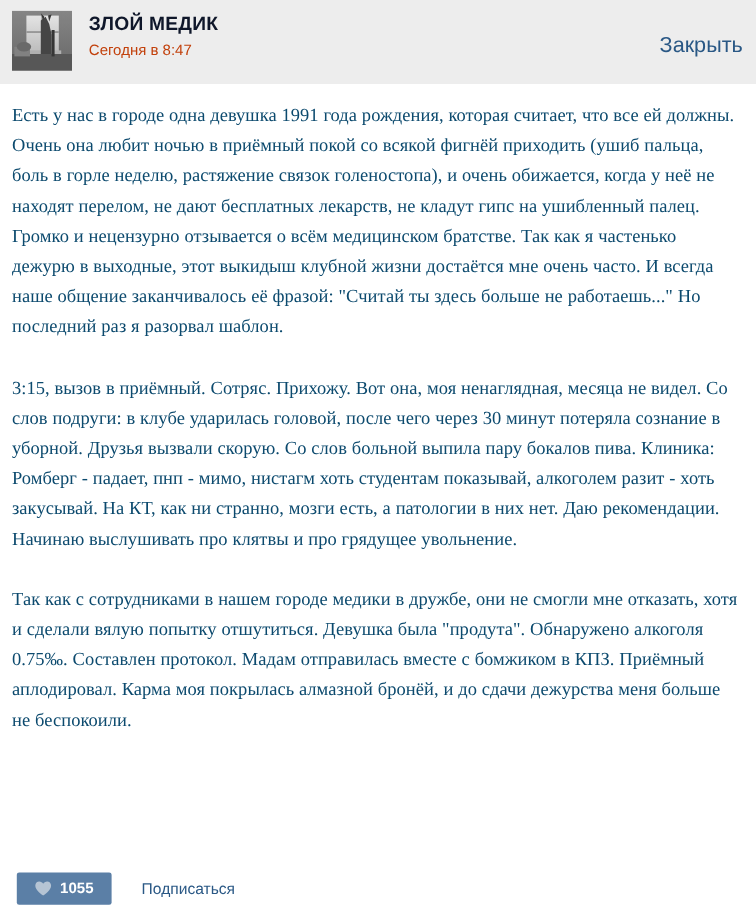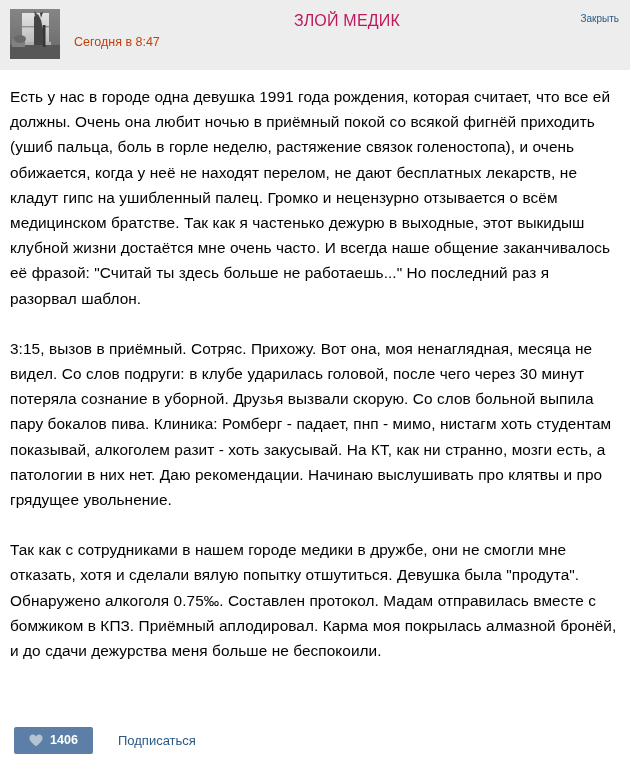--- a/index.html
+++ b/index.html
@@ -34,53 +34,52 @@
     border: 0;
   }
   .avatar svg { display: block; }
 
   .header-titles {
     margin-left: 64px;
     padding-top: 3px;
   }
   .author-name {
     font-size: 16px;
-    font-weight: normal;
-    color: #be185d;
+    font-weight: bold;
+    color: #0f172a;
     letter-spacing: 0.2px;
     line-height: 18px;
     font-family: "Liberation Sans", sans-serif;
-    text-align: center;
   }
   .post-date {
     margin-top: 5px;
     font-size: 12.5px;
     color: #c2410c;
     line-height: 15px;
   }
   .close-link {
     position: absolute;
     right: 11px;
-    top: 13px;
-    font-size: 10px;
+    top: 27px;
+    font-size: 18px;
     color: #2a5885;
     text-decoration: none;
     cursor: pointer;
   }
 
   
   .post-body {
     padding: 14px 12px 0 10px;
     box-sizing: border-box;
   }
   .post-paragraph {
-    font-family: Liberation Sans, sans-serif;
+    font-family: Liberation Serif, serif;
     font-size: 15.4px;
     line-height: 25.2px;
-    color: #000000;
+    color: #0c4a6e;
     text-align: left;
     margin: 0 0 25px 0;
     letter-spacing: 0.05px;
     word-spacing: 0.1px;
   }
   .post-paragraph:last-child { margin-bottom: 0; }
 
   
   .post-footer {
     position: absolute;
@@ -174,17 +173,17 @@
   <p class="post-paragraph">Так как с сотрудниками в нашем городе медики в дружбе, они не смогли мне отказать, хотя и сделали вялую попытку отшутиться. Девушка была "продута". Обнаружено алкоголя 0.75‰. Составлен протокол. Мадам отправилась вместе с бомжиком в КПЗ. Приёмный аплодировал. Карма моя покрылась алмазной бронёй, и до сдачи дежурства меня больше не беспокоили.</p>
 </div>
 
 <div class="post-footer">
   <button class="like-button">
     <span class="heart-icon">
       <svg width="14" height="13" viewBox="0 0 14 13">
         <path d="M7 12.3 C7 12.3 0.4 8.1 0.4 4.1 C0.4 1.9 2 0.6 3.7 0.6 C5.1 0.6 6.3 1.4 7 2.5 C7.7 1.4 8.9 0.6 10.3 0.6 C12 0.6 13.6 1.9 13.6 4.1 C13.6 8.1 7 12.3 7 12.3 Z" fill="#b5c4d4"></path>
       </svg>
     </span>
-    <span class="like-count">1406</span>
+    <span class="like-count">1055</span>
   </button>
 
   <a class="subscribe-link">Подписаться</a>
 </div>
 
 </body></html>

